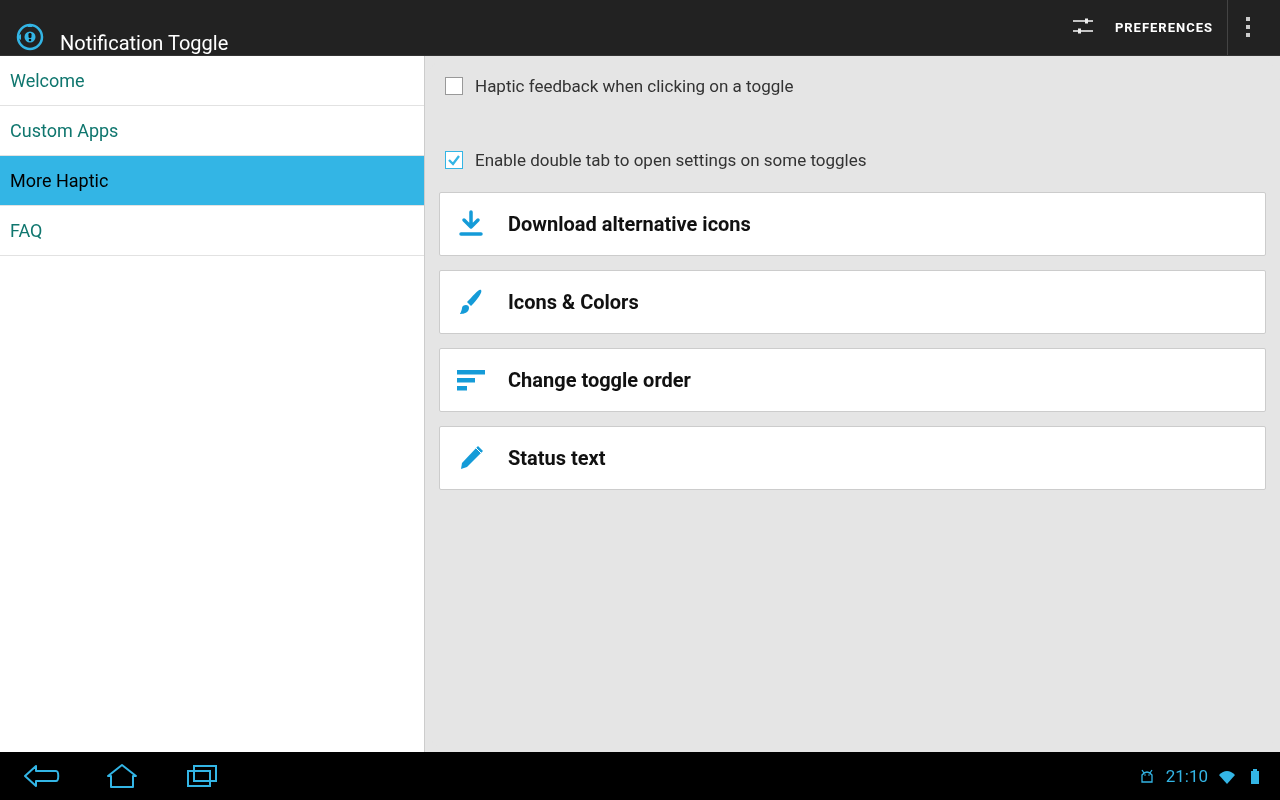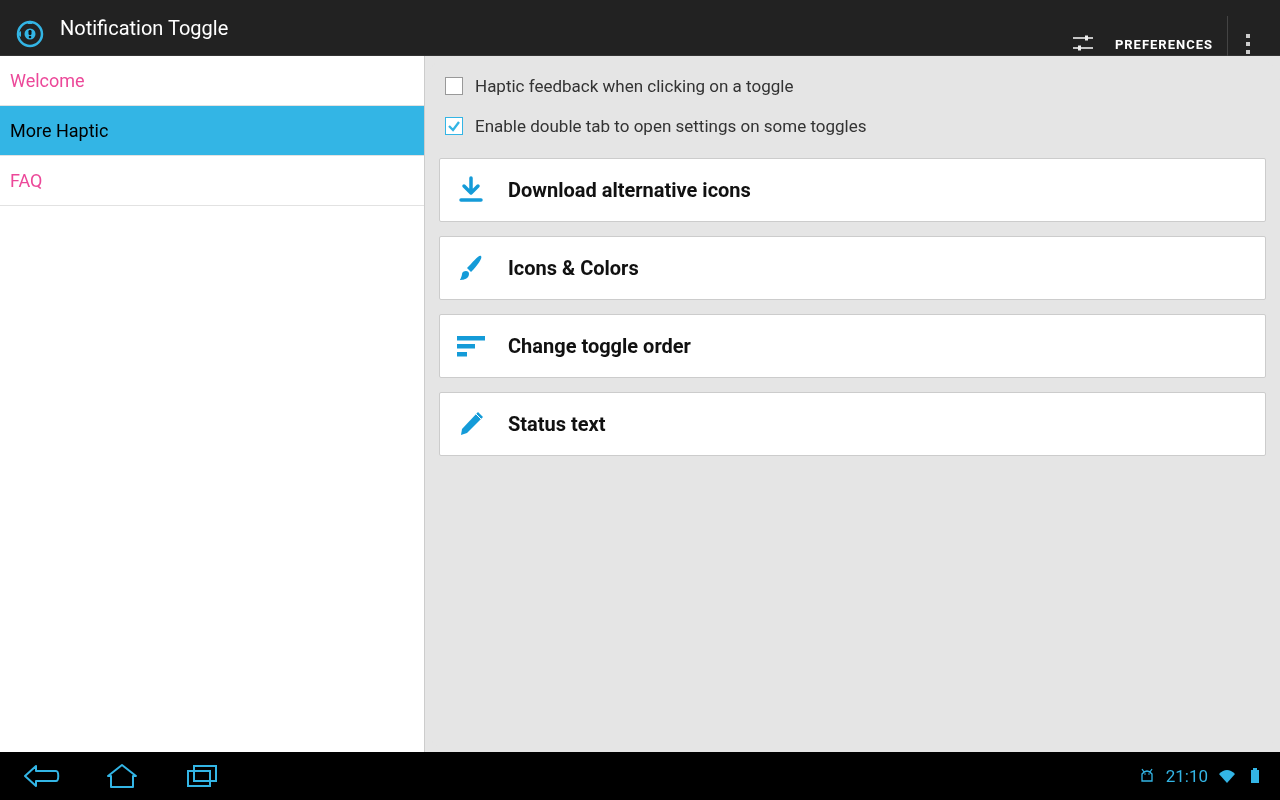--- a/index.html
+++ b/index.html
@@ -2,41 +2,41 @@
 <html><head>
 <meta charset="utf-8">
 <style>
   * { box-sizing: border-box; margin: 0; padding: 0; }
   html, body { width: 1280px; height: 800px; overflow: hidden; font-family: Roboto, "Helvetica Neue", Arial, sans-serif; }
   body { display: flex; flex-direction: column; background: #000; }
 
   
   .action-bar {
     height: 56px; background: #222; color: #fff;
-    display: flex; align-items: flex-start; padding: 16px 12px;
+    display: flex; align-items: flex-end; padding: 0 12px;
     border-bottom: 1px solid #333;
   }
   .app-icon { width: 36px; height: 36px; margin-right: 12px; display:flex; align-items:center; justify-content:center; }
   .app-title { font-size: 20px; font-weight: 400; color: #fff; flex: 0 0 auto; }
   .action-bar-spacer { flex: 1; }
   .pref-btn {
     display: flex; align-items: center; gap: 22px; color: #fff;
     font-size: 13px; letter-spacing: 1px; font-weight: 700;
     padding: 0 14px; height: 56px; cursor: pointer;
     border-right: 1px solid #444;
   }
   .overflow-btn { width: 40px; display:flex; align-items:center; justify-content:center; cursor:pointer; height:56px;}
   .overflow-dots { display:flex; flex-direction:column; gap:4px; }
   .overflow-dots span { width:4px; height:4px; background:#ccc; }
 
   
   .main { flex:1; display:flex; background:#e5e5e5; }
   .sidebar { width: 425px; background:#fff; border-right:1px solid #ccc; }
   .sidebar-item {
-    padding: 14px 10px; font-size:18px; color:#ec4899;
+    padding: 14px 10px; font-size:18px; color:#0f766e;
     border-bottom:1px solid #e2e2e2; cursor:pointer; background:#fff;
   }
   .sidebar-item.active { background:#33b5e5; color:#000; }
 
   .content { flex:1; padding: 14px 14px 0 14px; background:#e5e5e5;border-radius:30px; }
   .check-row { display:flex; align-items:center; gap:12px; padding: 6px 2px 14px 6px; font-size:17px; color:#333; }
   .chk { width:18px; height:18px; border:1px solid #999; background:#fff; display:flex; align-items:center; justify-content:center; cursor:pointer; }
   .chk.checked { border-color:#33b5e5; }
   .chk.checked svg { display:block; }
   .chk svg { display:none; }
@@ -50,21 +50,21 @@
   .option-label { font-size:20px; font-weight:700; color:#111; }
 
   
   .navbar {
     height: 48px; background:#000; display:flex; align-items:center;
     padding: 0 12px;
   }
   .nav-left { display:flex; gap:36px; align-items:center; padding-left:8px;}
   .nav-btn { width:44px; height:44px; display:flex; align-items:center; justify-content:center; cursor:pointer; }
   .nav-spacer { flex:1; }
-  .nav-right { display:flex; align-items:center; gap:10px; color:#33b5e5; font-size:17px; padding-right:4px;}
+  .nav-right { display:flex; align-items:flex-end; gap:10px; color:#33b5e5; font-size:17px; padding-right:4px;}
   .status-icon { width:18px; height:18px; display:flex; align-items:center; justify-content:center; }
 </style>
 </head>
 <body>
 
 <div class="action-bar">
   <div class="app-icon">
     <svg width="34" height="34" viewBox="0 0 34 34">
       <circle cx="17" cy="17" r="12" fill="none" stroke="#33b5e5" stroke-width="2.5"></circle>
       <circle cx="17" cy="17" r="5.5" fill="#33b5e5"></circle>
@@ -94,32 +94,33 @@
       <span></span>
         <span></span>
         <span></span>
     </div>
   </div>
 </div>
 
 <div class="main">
   <div class="sidebar">
     <div class="sidebar-item"><span>Welcome</span></div>
+    <div class="sidebar-item"><span>Custom Apps</span></div>
     <div class="sidebar-item active"><span>More Haptic</span></div>
     <div class="sidebar-item"><span>FAQ</span></div>
   </div>
 
   <div class="content">
     <div class="check-row">
       <div class="chk">
         
       </div>
       <span>Haptic feedback when clicking on a toggle</span>
     </div>
-    <div class="check-row" style="padding-bottom:22px;">
+    <div class="check-row" style="padding-bottom:22px;margin-top:34px;">
       <div class="chk checked">
         <svg width="14" height="14" viewBox="0 0 14 14">
             <path d="M2 7 L6 11 L12 3" stroke="#33b5e5" stroke-width="2.3" fill="none"></path>
           </svg>
       </div>
       <span>Enable double tab to open settings on some toggles</span>
     </div>
 
     <div class="option-card">
       <div class="option-icon">

